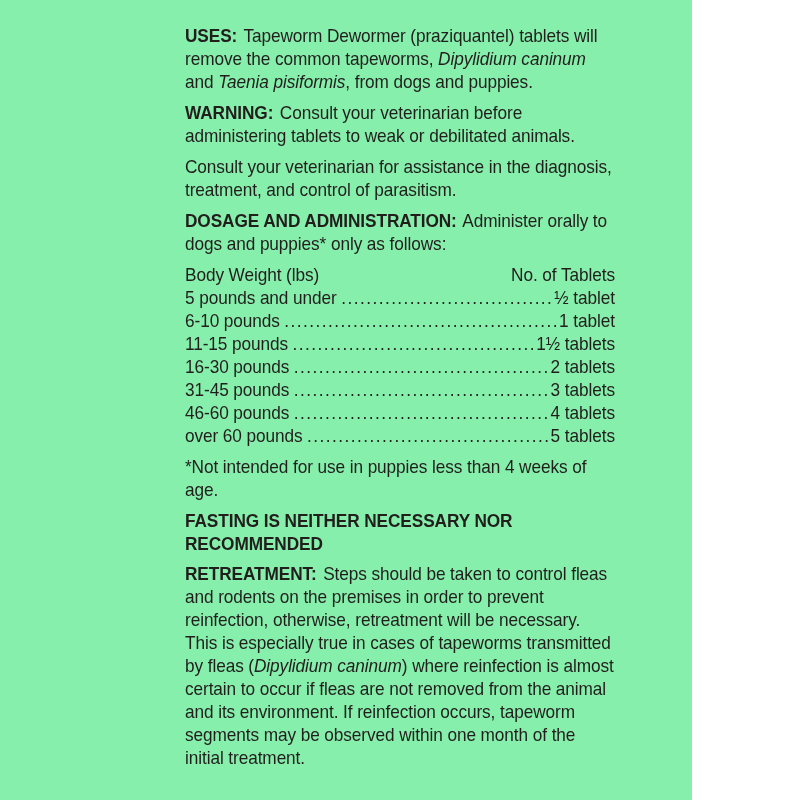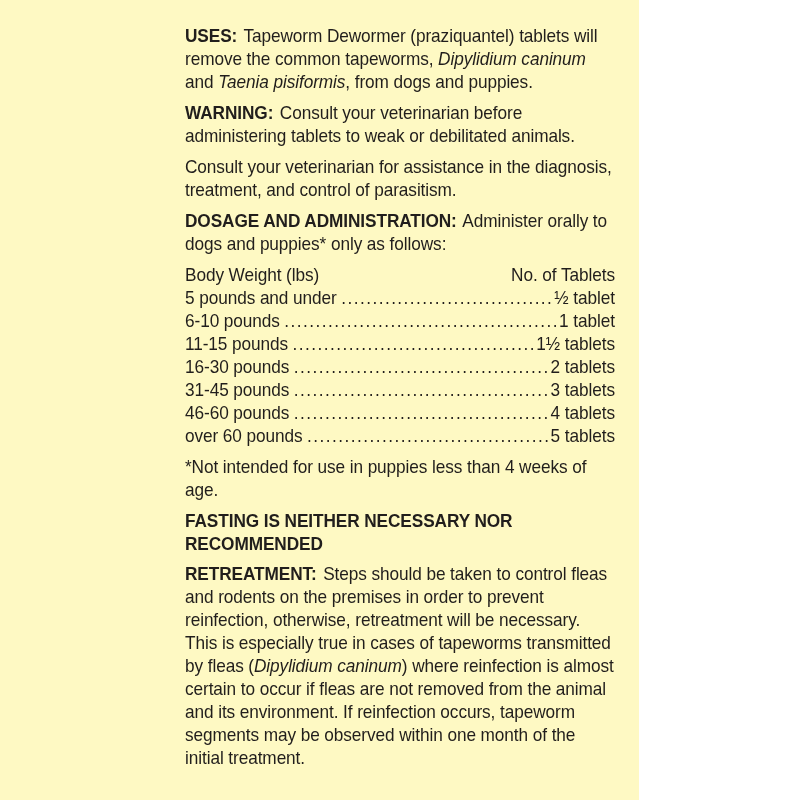--- a/index.html
+++ b/index.html
@@ -2,23 +2,23 @@
 <html><head>
 <meta charset="utf-8">
 <style>
   html, body {
     margin: 0;
     padding: 0;
     background: #ffffff;
   }
   .page {
     position: relative;
-    width: 639px;
+    width: 692px;
     height: 800px;
-    background: #fef9c3;
+    background: #86efac;
     overflow: hidden;
   }
   .col {
     position: absolute;
     left: 185px;
     top: 24px;
     width: 474px;
     transform: scaleX(0.907);
     transform-origin: 0 0;
     font-family: "Liberation Sans", sans-serif;

